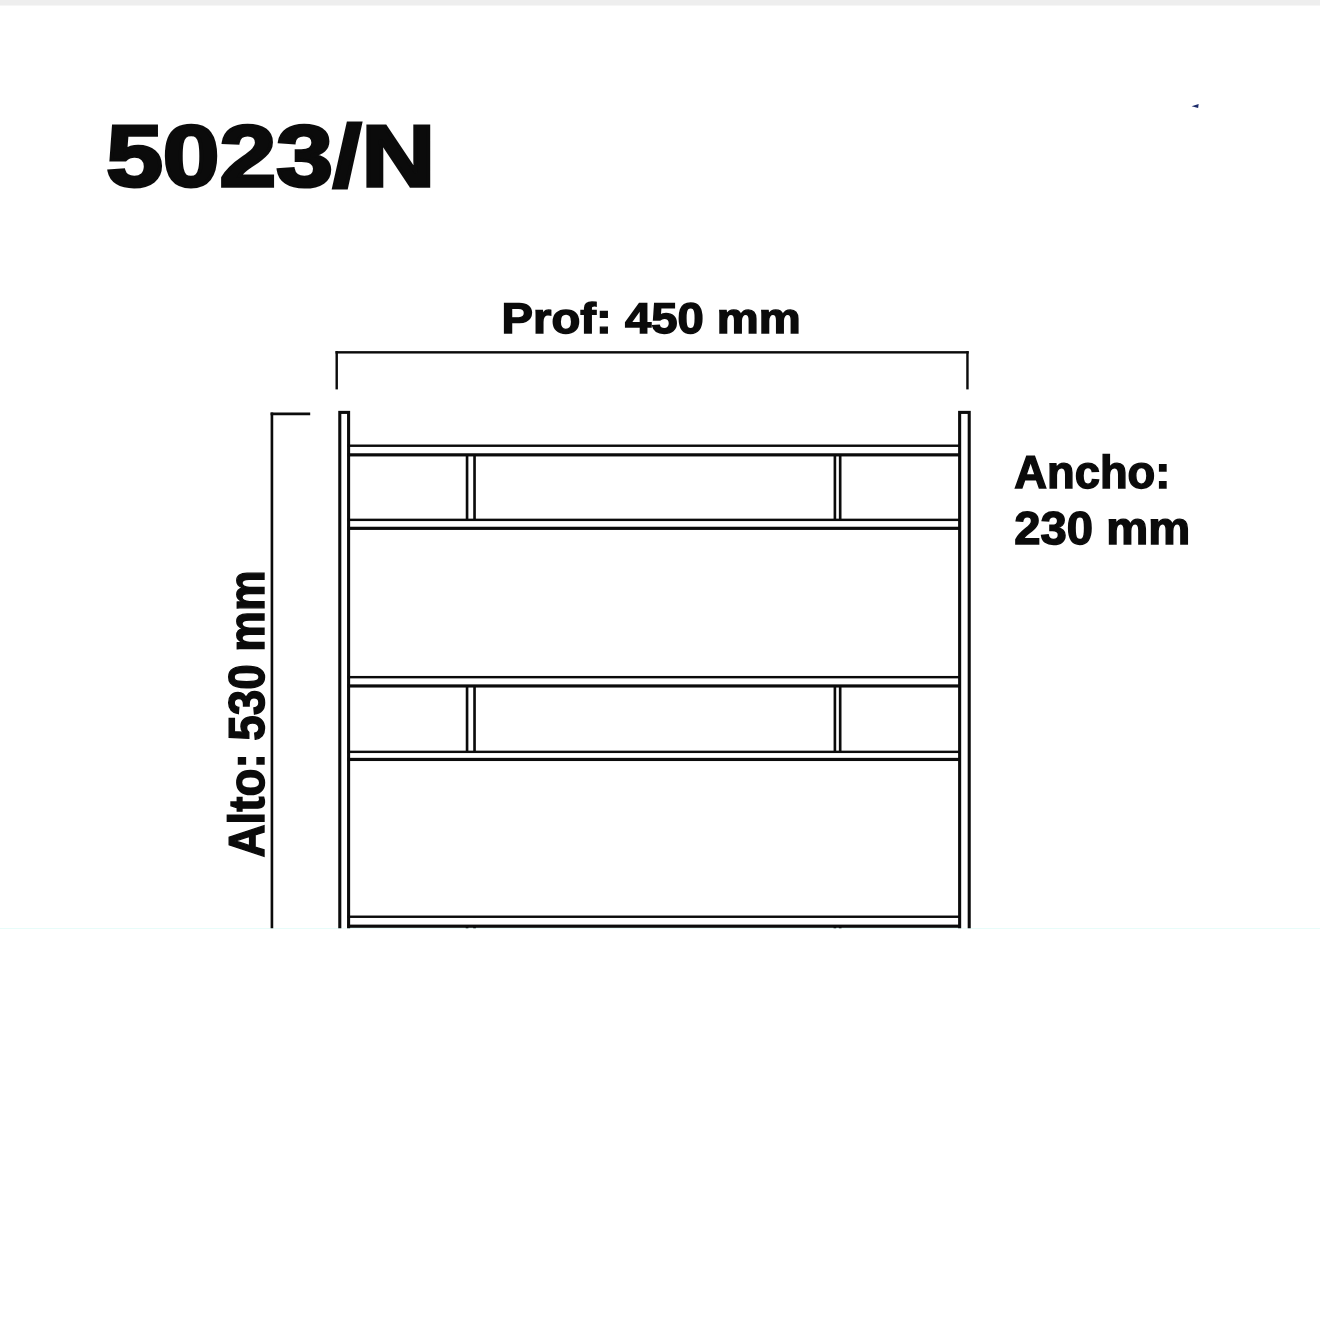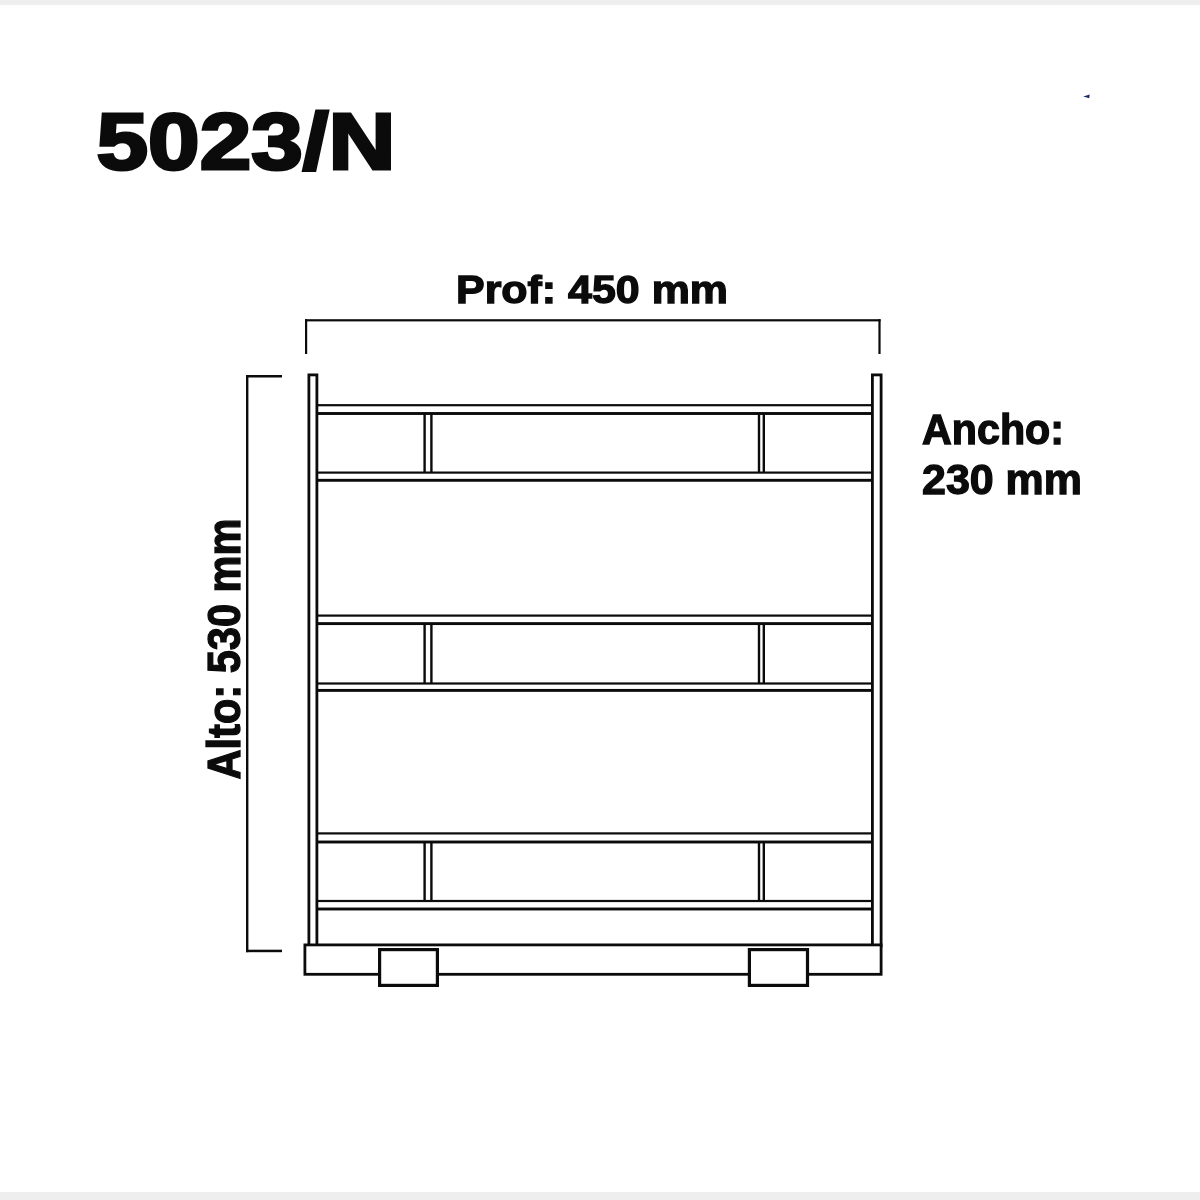--- a/index.html
+++ b/index.html
@@ -1,16 +1,16 @@
 <!DOCTYPE html>
 <html><head>
 <meta charset="utf-8">
 <style>
   html,body{margin:0;padding:0;background:#fff;}
-  #page{position:relative;width:1200px;height:1200px;background:#5eead4;overflow:hidden;
+  #page{position:relative;width:1200px;height:844px;background:#5eead4;overflow:hidden;
         font-family:"Liberation Sans", sans-serif;}
   svg{position:absolute;left:0;top:0;}
   .t{font-family:"Liberation Sans", sans-serif;font-weight:bold;fill:#0b0b0b;}
 </style>
 </head>
 <body>
 <div id="page">
 <svg width="1200" height="1200" viewBox="0 0 1200 1200">
 
   <rect x="0" y="0" width="1200" height="1200" fill="#ffffff"></rect>

